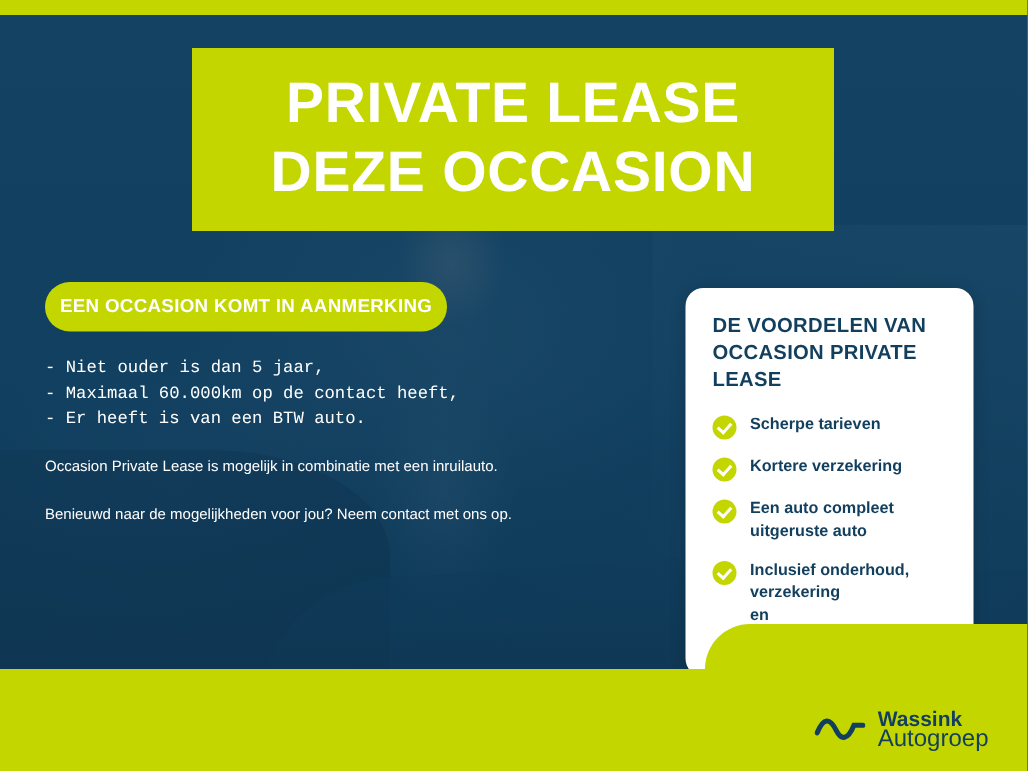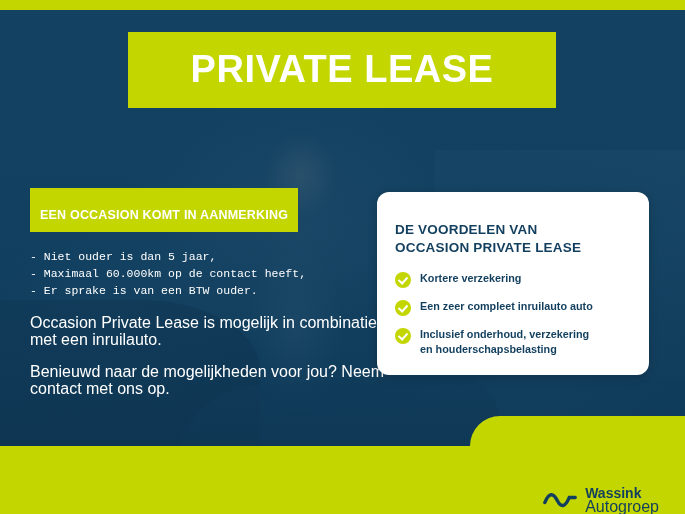--- a/index.html
+++ b/index.html
@@ -134,52 +134,53 @@
     top: 188px;
     width: 360px;
   }
   .subhead-box {
     background: #c3d600;
     color: #ffffff;
     font-weight: bold;
     font-size: 12.5px;
     line-height: 17px;
     letter-spacing: 0.2px;
-    padding: 19px 10px 8px 10px;
+    padding: 8px 10px 8px 10px;
     display: inline-block;
     text-transform: uppercase;
+    border-radius: 18px;
   }
   .subhead-box span { display: block; }
 
   .bullets {
     margin-top: 16px;
     color: #ffffff;
     font-size: 11.5px;
     line-height: 17px;
     font-family: Liberation Mono, monospace;
   }
   .bullets .bline { display: block; }
 
   .para {
     margin-top: 15px;
     color: #ffffff;
-    font-size: 16px;
+    font-size: 10px;
     line-height: 17px;
   }
   .para2 { }
 
   
   .card {
     position: absolute;
     right: 36px;
     top: 192px;
-    width: 272px;
+    width: 192px;
     background: #ffffff;
     border-radius: 12px;
-    padding: 29px 16px 18px 18px;
+    padding: 16px 16px 18px 18px;
     box-sizing: border-box;
     box-shadow: 0 2px 10px rgba(0,0,0,0.18);
   }
   .card-title {
     color: #123f5e;
     font-weight: bold;
     font-size: 13.5px;
     line-height: 18px;
     text-transform: uppercase;
     letter-spacing: 0.2px;
@@ -218,21 +219,21 @@
     color: #123f5e;
     font-size: 10.8px;
     line-height: 15px;
     font-weight: bold;
   }
 
   
   .logo {
     position: absolute;
     right: 26px;
-    bottom: 0;
+    bottom: 14px;
     display: flex;
     align-items: center;
   }
   .logo-mark {
     width: 34px;
     height: 22px;
     margin-right: 8px;
   }
   .logo-text {
     color: #123f5e;
@@ -259,50 +260,55 @@
     <div class="photo-person"></div>
     <div class="photo-car-dark"></div>
     <div class="photo-dash"></div>
     <div class="photo-tint"></div>
   </div>
 
   <div class="top-bar"></div>
 
   <div class="headline-box">
     <span class="headline-line">PRIVATE LEASE</span>
+    <span class="headline-line">DEZE OCCASION</span>
   </div>
 
   <div class="left-col">
     <div class="subhead-box">
       <span>EEN OCCASION KOMT IN AANMERKING</span>
     </div>
 
     <div class="bullets">
       <span class="bline">- Niet ouder is dan 5 jaar,</span>
       <span class="bline">- Maximaal 60.000km op de contact heeft,</span>
-      <span class="bline">- Er sprake is van een BTW ouder.</span>
+      <span class="bline">- Er heeft is van een BTW auto.</span>
     </div>
 
     <div class="para">Occasion Private Lease is mogelijk in combinatie met een inruilauto.</div>
     <div class="para para2">Benieuwd naar de mogelijkheden voor jou? Neem contact met ons op.</div>
   </div>
 
   <div class="card">
     <div class="card-title">
       <span>DE VOORDELEN VAN</span>
       <span>OCCASION PRIVATE LEASE</span>
     </div>
 
     <div class="benefit">
       <span class="check-circle"></span>
-      <span class="benefit-text">Kortere verzekering</span>
+      <span class="benefit-text">Scherpe tarieven</span>
     </div>
     <div class="benefit">
       <span class="check-circle"></span>
-      <span class="benefit-text">Een zeer compleet inruilauto auto</span>
+      <span class="benefit-text">Kortere verzekering</span>
+    </div>
+    <div class="benefit">
+      <span class="check-circle"></span>
+      <span class="benefit-text">Een auto compleet uitgeruste auto</span>
     </div>
     <div class="benefit">
       <span class="check-circle"></span>
       <span class="benefit-text" style="white-space: pre-line;">Inclusief onderhoud, verzekering
 en houderschapsbelasting</span>
     </div>
   </div>
 
   <div class="bottom-bar-notch"></div>
   <div class="bottom-bar"></div>

